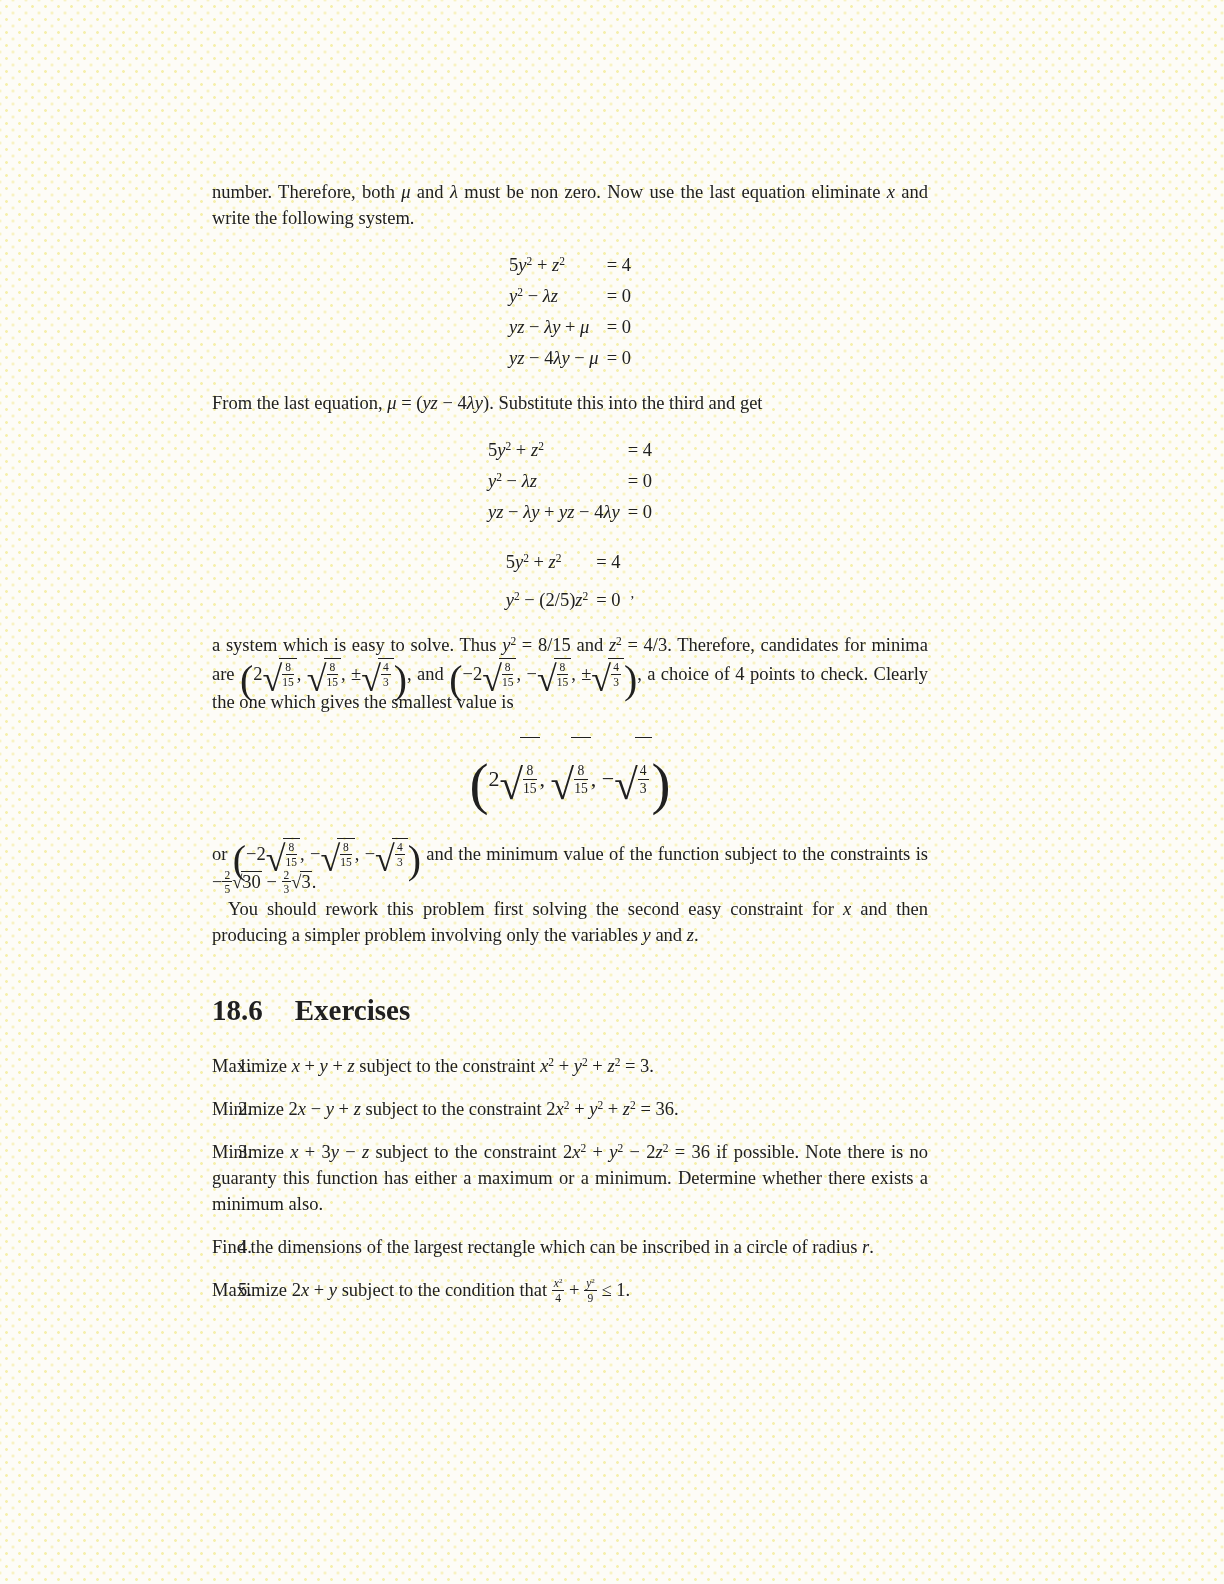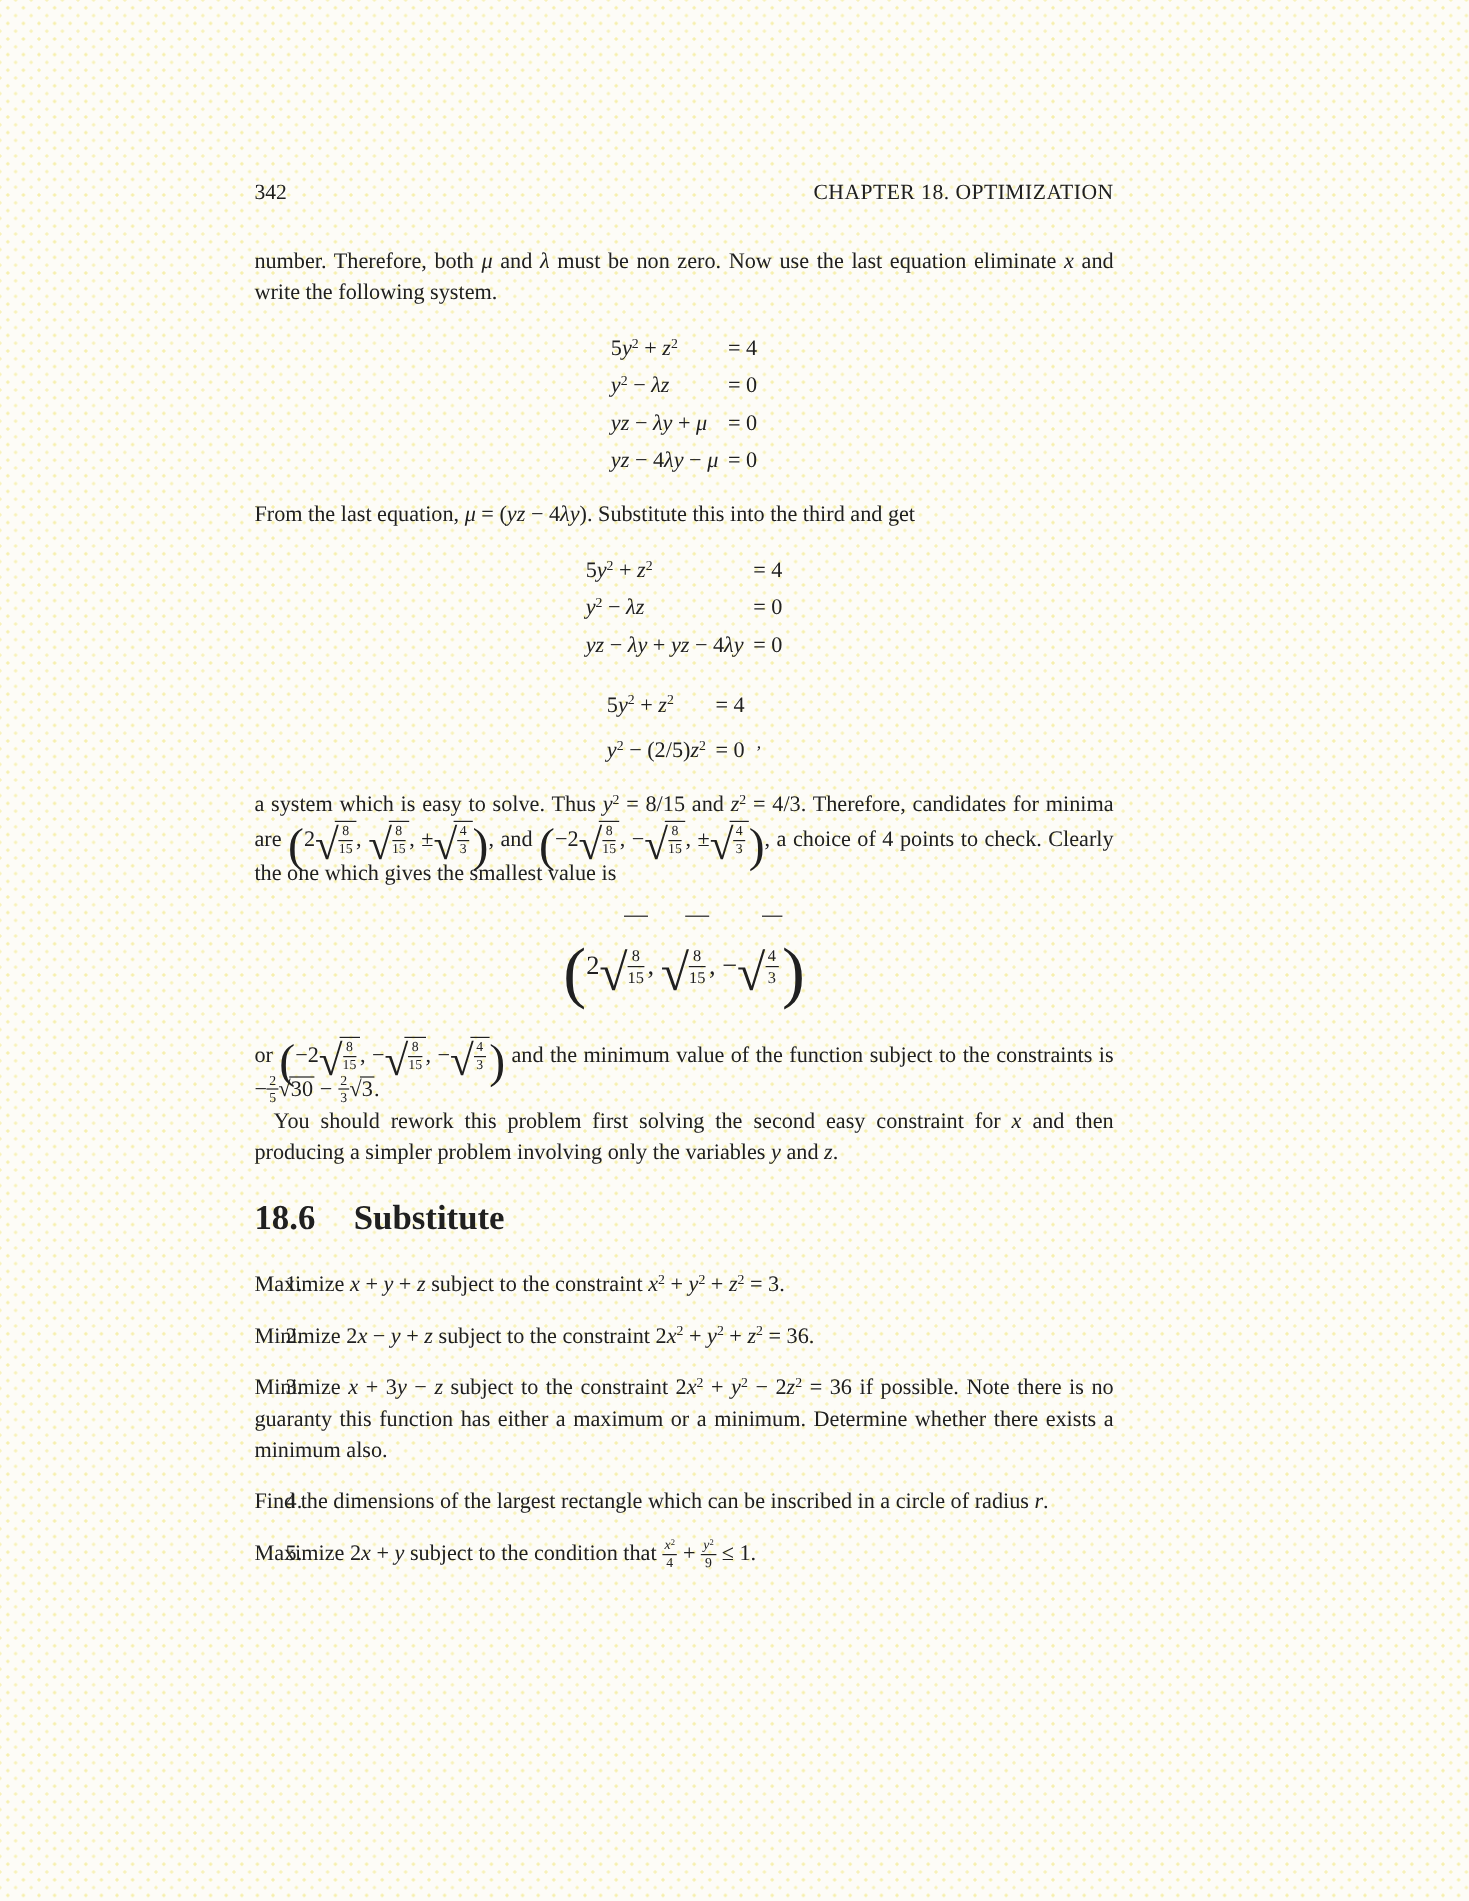--- a/index.html
+++ b/index.html
@@ -55,37 +55,33 @@
   .rt.t .rb{display:inline-block;border-top:1.4px solid currentColor;padding:2px 3px 0 3px;}
 
   
   .bp{font-size:2.15em;line-height:0;vertical-align:-0.32em;}
   .deq{text-align:center;font-size:22px;margin:22px 0 20px;line-height:78px;}
   .deq .bp{font-size:2.6em;vertical-align:-0.3em;}
 
   
   .pr{font-size:0.8em;vertical-align:0.55em;margin-left:10px;}
 
-  .sec{display:flex;gap:32px;font-size:29px;font-weight:bold;margin-top:24px;line-height:34px;}
+  .sec{display:flex;gap:32px;font-size:29px;font-weight:bold;margin-top:45px;line-height:34px;}
 
   .ex{margin-top:26px;}
   .xitem{position:relative;margin-bottom:17px;text-align:justify;}
   .xnum{position:absolute;left:26px;top:0;}
   .xbody{display:block;}
 </style>
 </head>
 <body>
 
 <div class="sheet">
   <div class="content">
 
-    <div class="hdr">
-      <span>342</span>
-      <span class="ch">CHAPTER 18.  OPTIMIZATION</span>
-    </div>
 
     <p class="jp p1">number.  Therefore, both <i>μ</i> and <i>λ</i> must be non zero.  Now use the last equation eliminate <i>x</i> and write the following system.</p>
 
     <div class="eqs">
       <div class="eqr">
           <span class="l">5<i>y</i><sup>2</sup> + <i>z</i><sup>2</sup></span>
           <span class="r">= 4</span>
         </div>
       <div class="eqr">
           <span class="l"><i>y</i><sup>2</sup> − <i>λ</i><i>z</i></span>
@@ -132,21 +128,21 @@
 
     <p class="jp p4">a system which is easy to solve.  Thus <i>y</i><sup>2</sup> = 8/15 and <i>z</i><sup>2</sup> = 4/3.  Therefore, candidates for minima are <span class="bp">(</span>2<span class="rt t"><span class="rs">√</span><span class="rb"><span class="fr"><span class="fn">8</span><span class="fd">15</span></span></span></span>, <span class="rt t"><span class="rs">√</span><span class="rb"><span class="fr"><span class="fn">8</span><span class="fd">15</span></span></span></span>, ±<span class="rt t"><span class="rs">√</span><span class="rb"><span class="fr"><span class="fn">4</span><span class="fd">3</span></span></span></span><span class="bp">)</span>, and <span class="bp">(</span>−2<span class="rt t"><span class="rs">√</span><span class="rb"><span class="fr"><span class="fn">8</span><span class="fd">15</span></span></span></span>, −<span class="rt t"><span class="rs">√</span><span class="rb"><span class="fr"><span class="fn">8</span><span class="fd">15</span></span></span></span>, ±<span class="rt t"><span class="rs">√</span><span class="rb"><span class="fr"><span class="fn">4</span><span class="fd">3</span></span></span></span><span class="bp">)</span>, a choice of 4 points to check.  Clearly the one which gives the smallest value is</p>
 
     <div class="deq"><span class="bp">(</span>2<span class="rt t"><span class="rs">√</span><span class="rb"><span class="fr"><span class="fn">8</span><span class="fd">15</span></span></span></span>, <span class="rt t"><span class="rs">√</span><span class="rb"><span class="fr"><span class="fn">8</span><span class="fd">15</span></span></span></span>, −<span class="rt t"><span class="rs">√</span><span class="rb"><span class="fr"><span class="fn">4</span><span class="fd">3</span></span></span></span><span class="bp">)</span></div>
 
     <p class="jp p5">or <span class="bp">(</span>−2<span class="rt t"><span class="rs">√</span><span class="rb"><span class="fr"><span class="fn">8</span><span class="fd">15</span></span></span></span>, −<span class="rt t"><span class="rs">√</span><span class="rb"><span class="fr"><span class="fn">8</span><span class="fd">15</span></span></span></span>, −<span class="rt t"><span class="rs">√</span><span class="rb"><span class="fr"><span class="fn">4</span><span class="fd">3</span></span></span></span><span class="bp">)</span> and the minimum value of the function subject to the constraints is −<span class="fr"><span class="fn">2</span><span class="fd">5</span></span><span class="rt"><span class="rs">√</span><span class="rb">30</span></span> − <span class="fr"><span class="fn">2</span><span class="fd">3</span></span><span class="rt"><span class="rs">√</span><span class="rb">3</span></span>.</p>
     <p class="jp p6">You should rework this problem first solving the second easy constraint for <i>x</i> and then producing a simpler problem involving only the variables <i>y</i> and <i>z</i>.</p>
 
     <div class="sec">
       <span>18.6</span>
-      <span>Substitute</span>
+      <span>Exercises</span>
     </div>
 
     <div class="ex">
       <div class="xitem">
         <span class="xnum">1.</span>
         <span class="xbody">Maximize <i>x</i> + <i>y</i> + <i>z</i> subject to the constraint <i>x</i><sup>2</sup> + <i>y</i><sup>2</sup> + <i>z</i><sup>2</sup> = 3.</span>
       </div>
       <div class="xitem">
         <span class="xnum">2.</span>
         <span class="xbody">Minimize 2<i>x</i> − <i>y</i> + <i>z</i>  subject to the constraint 2<i>x</i><sup>2</sup> + <i>y</i><sup>2</sup> + <i>z</i><sup>2</sup> =  36.</span>

